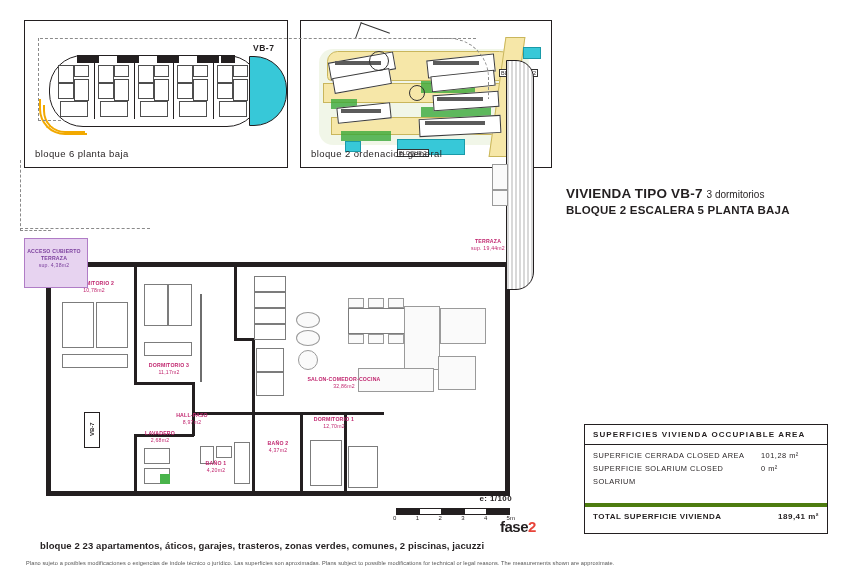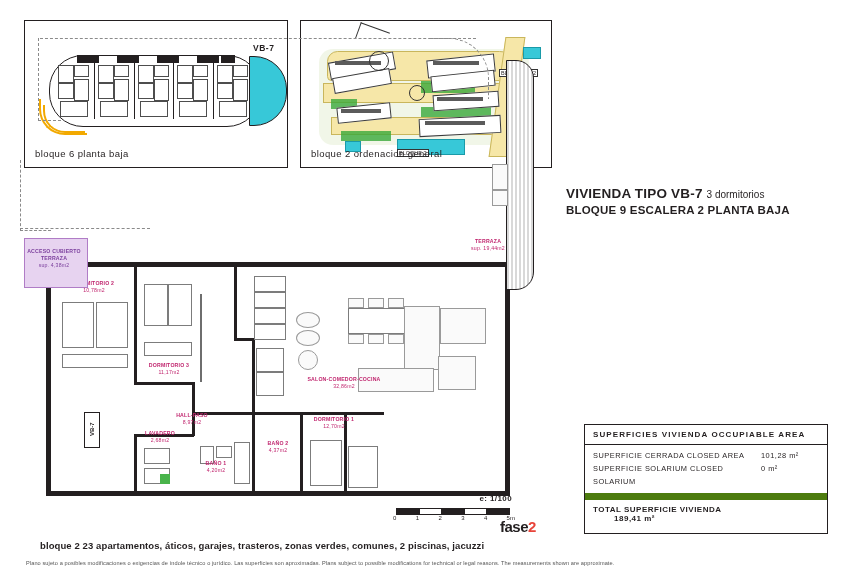--- a/index.html
+++ b/index.html
@@ -45,21 +45,21 @@
   #titleblock .l1 .small{font-size:10px;font-weight:normal;letter-spacing:0;}
   #titleblock .l2{font-size:11.5px;font-weight:bold;margin-top:3px;letter-spacing:.2px;}
 
   
   #surfaces{left:584px;top:424px;width:244px;height:110px;}
   #surfaces .hd{border-bottom:1px solid #231f20;padding:5px 8px;font-size:8px;letter-spacing:1.1px;font-weight:bold;}
   #surfaces .rowz{padding:4px 8px 0 8px;}
   #surfaces .rw{display:flex;font-size:7.4px;letter-spacing:.5px;line-height:13px;}
   #surfaces .rw .n{flex:1;}
   #surfaces .rw .v{width:58px;}
-  #surfaces .tot{border-top:7px solid #4d7c0f;margin-top:5px;padding:5px 8px;display:flex;font-size:8px;font-weight:bold;letter-spacing:.5px;flex-direction:column;}
+  #surfaces .tot{border-top:4px solid #4d7c0f;margin-top:15px;padding:5px 8px;display:flex;font-size:8px;font-weight:bold;letter-spacing:.5px;}
   #surfaces .tot .n{flex:1;}
   #surfaces .tot .v{width:62px;text-align:right;}
 
   
   #planframe{left:24px;top:180px;width:528px;height:352px;border:none;}
   #planouter{position:absolute;left:46px;top:262px;width:460px;height:230px;border:2px solid #231f20;background:#fff;}
   .wall{position:absolute;background:#231f20;}
   .rlabel{position:absolute;text-align:center;font-size:5.2px;line-height:7px;color:#c0256e;letter-spacing:.2px;}
   .rlabel b{font-weight:bold;}
   .furn{position:absolute;border:.6px solid #7c7c7c;background:#fff;}
@@ -181,21 +181,21 @@
       <div class="b2tag" style="left:96px;top:128px;">BLOQUE 2</div>
     </div>
     <div class="caption" style="left:10px;bottom:8px;">bloque 2 ordenacion general</div>
   </div>
 
   <div id="titleblock">
     <div class="l1">
       <span>VIVIENDA TIPO VB-7</span>
       <span class="small">3 dormitorios</span>
     </div>
-    <div class="l2">BLOQUE 9   ESCALERA 2   PLANTA BAJA</div>
+    <div class="l2">BLOQUE 2   ESCALERA 5   PLANTA BAJA</div>
   </div>
 
   <div class="box" id="surfaces">
     <div class="hd">SUPERFICIES  VIVIENDA  OCCUPIABLE  AREA</div>
     <div class="rowz">
       <div class="rw">
         <span class="n">SUPERFICIE CERRADA   CLOSED AREA</span>
         <span class="v">101,28 m²</span>
       </div>
       <div class="rw">

